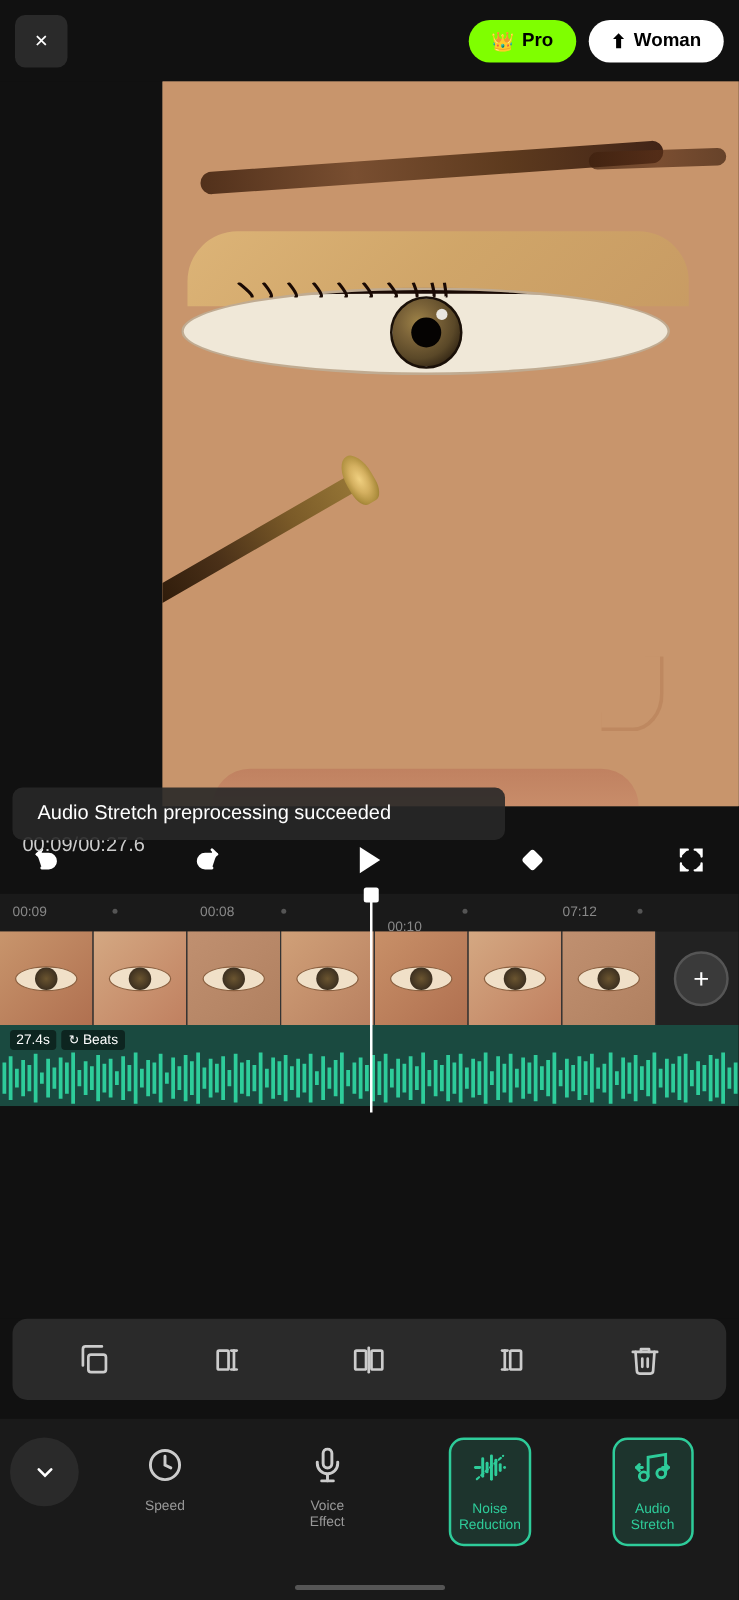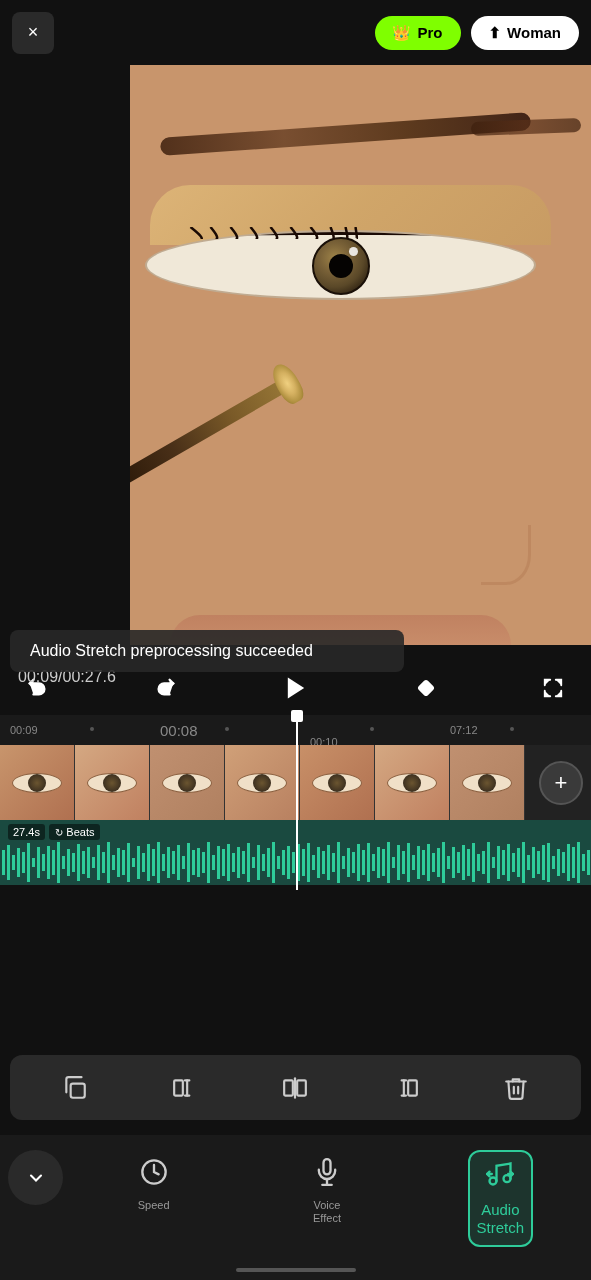--- a/index.html
+++ b/index.html
@@ -537,21 +537,21 @@
     </svg>
   </button>
 </div>
 
 <div style="position:absolute; top:668px; left:18px; font-size:16px; color:#ccc; z-index:10;">
   <span>00:09</span><span>/</span><span>00:27.6</span>
 </div>
 
 <div class="timeline-ruler">
   <div style="position:absolute;left:10px;font-size:11px;color:#888;">00:09</div>
-  <div style="position:absolute;left:160px;font-size:15px;color:#888;">00:08</div>
+  <div style="position:absolute;left:160px;font-size:11px;color:#888;">00:08</div>
   <div style="position:absolute;left:310px;font-size:11px;color:#888;margin-top:24px;">00:10</div>
   <div style="position:absolute;left:450px;font-size:11px;color:#888;">07:12</div>
 
   <div style="position:absolute;top:12px;left:90px;width:4px;height:4px;background:#555;border-radius:50%;"></div>
   <div style="position:absolute;top:12px;left:225px;width:4px;height:4px;background:#555;border-radius:50%;"></div>
   <div style="position:absolute;top:12px;left:370px;width:4px;height:4px;background:#555;border-radius:50%;"></div>
   <div style="position:absolute;top:12px;left:510px;width:4px;height:4px;background:#555;border-radius:50%;"></div>
 </div>
 
 <div class="video-strip">
@@ -806,33 +806,49 @@
         <svg width="28" height="28" viewBox="0 0 24 24" fill="none" stroke="#ccc" stroke-width="2" stroke-linecap="round">
           <path d="M12 1a3 3 0 0 1 3 3v7a3 3 0 0 1-6 0V4a3 3 0 0 1 3-3z"></path>
           <path d="M19 10v1a7 7 0 0 1-14 0v-1"></path>
           <line x1="12" y1="19" x2="12" y2="23"></line>
           <line x1="8" y1="23" x2="16" y2="23"></line>
         </svg>
       </span>
       <span class="nav-item-label" style="font-size:11px;color:#999;text-align:center;">Voice<br>Effect</span>
     </button>
 
+    <button class="nav-item active">
+      <span class="nav-item-icon">
+        <svg width="28" height="28" viewBox="0 0 24 24" fill="none" stroke="#2ecc9a" stroke-width="2" stroke-linecap="round">
+          <line x1="2" y1="12" x2="5" y2="12"></line>
+          <line x1="7" y1="6" x2="7" y2="18"></line>
+          <line x1="10" y1="9" x2="10" y2="15"></line>
+          <line x1="13" y1="4" x2="13" y2="20"></line>
+          <line x1="16" y1="7" x2="16" y2="17"></line>
+          <line x1="19" y1="10" x2="19" y2="14"></line>
+          <line x1="22" y1="12" x2="22" y2="12"></line>
+
+          <line x1="3" y1="20" x2="21" y2="4" stroke="#2ecc9a" stroke-width="1.5" stroke-dasharray="2,2"></line>
+        </svg>
+      </span>
+      <span class="nav-item-label" style="font-size:11px;color:#2ecc9a;text-align:center;">Noise<br>Reduction</span>
+    </button>
 
     <button class="nav-item active">
       <span class="nav-item-icon">
         <svg width="28" height="28" viewBox="0 0 24 24" fill="none" stroke="#2ecc9a" stroke-width="2" stroke-linecap="round">
           <path d="M9 18V5l12-2v13"></path>
           <circle cx="6" cy="18" r="3"></circle>
           <circle cx="18" cy="16" r="3"></circle>
 
           <line x1="1" y1="12" x2="5" y2="12"></line>
           <polyline points="3 10 1 12 3 14"></polyline>
           <line x1="23" y1="12" x2="19" y2="12"></line>
           <polyline points="21 10 23 12 21 14"></polyline>
         </svg>
       </span>
-      <span class="nav-item-label" style="font-size:15px;color:#2ecc9a;text-align:center;">Audio<br>Stretch</span>
+      <span class="nav-item-label" style="font-size:11px;color:#2ecc9a;text-align:center;">Audio<br>Stretch</span>
     </button>
 
   </div>
 </div>
 
 <div class="bottom-indicator"></div>
 
 </body></html>

